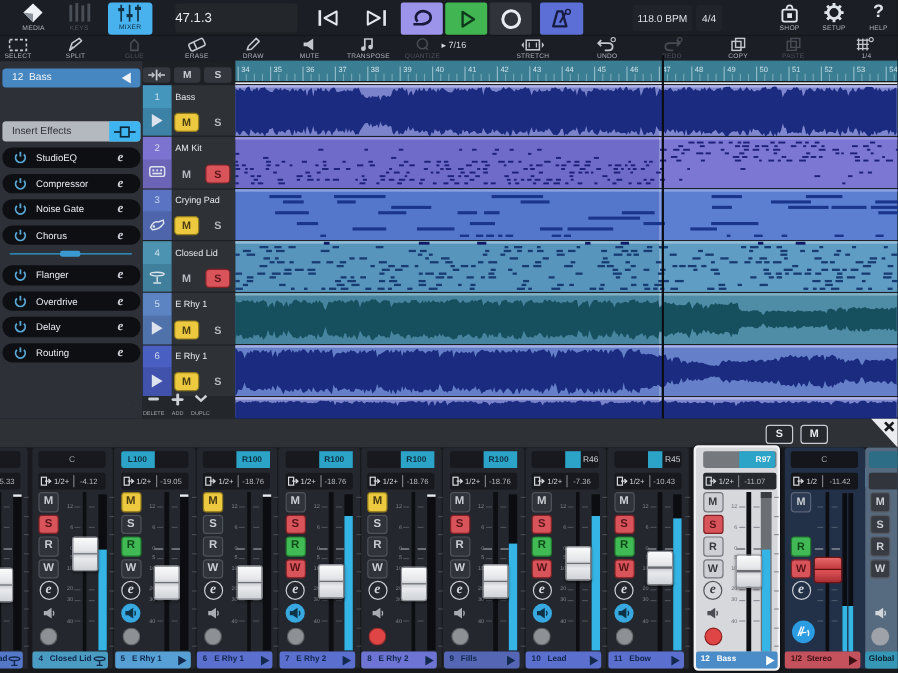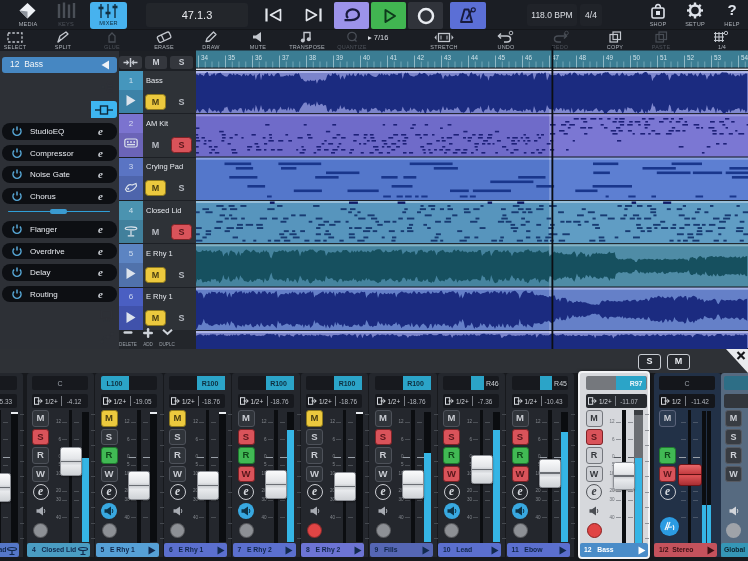--- a/index.html
+++ b/index.html
@@ -29,21 +29,21 @@
         <line x1="11" y1="0" x2="11" y2="14"></line>
         <line x1="18" y1="0" x2="18" y2="14"></line>
       </g>
       <g stroke="#123043" stroke-width="2.6">
         <line x1="1.5" y1="4" x2="6.5" y2="4"></line>
         <line x1="8.5" y1="9" x2="13.5" y2="9"></line>
         <line x1="15.5" y1="3" x2="20.5" y2="3"></line>
       </g>
     </svg>
     <div style="position:absolute;left:78.5px;top:19.5px;width:60px;text-align:center;font-size:5.6px;letter-spacing:.2px;color:#0d2a3c;white-space:nowrap;">MIXER</div>
-    <div style="position:absolute;left:146px;top:3px;width:102px;height:24px;background:#23262b;border-radius:3px;color:#e8eaee;font-size:11px;text-align:center;line-height:24px;">47.1.3</div>
+    <div style="position:absolute;left:146px;top:3px;width:102px;height:24px;background:#23262b;border-radius:3px;color:#e8eaee;font-size:11px;line-height:24px;">47.1.3</div>
     <svg width="24" height="16" style="left:263px;top:7px;">
       <line x1="3.5" y1="1.5" x2="3.5" y2="14.5" stroke="#e3e6ec" stroke-width="2.2"></line>
       <path d="M17.5 2.5 L7.5 8 L17.5 13.5 Z" fill="none" stroke="#e3e6ec" stroke-width="1.7" stroke-linejoin="round"></path>
     </svg>
     <svg width="24" height="16" style="left:300px;top:7px;">
       <line x1="20.5" y1="1.5" x2="20.5" y2="14.5" stroke="#e3e6ec" stroke-width="2.2"></line>
       <path d="M6.5 2.5 L16.5 8 L6.5 13.5 Z" fill="none" stroke="#e3e6ec" stroke-width="1.7" stroke-linejoin="round"></path>
     </svg>
     <div style="position:absolute;left:334px;top:2px;width:35px;height:27px;background:#9c93ea;border-radius:2px;"></div>
     <svg width="22" height="16" style="left:341px;top:7px;">
@@ -175,20 +175,21 @@
     <div style="position:absolute;left:2px;top:57px;width:115px;height:15.5px;background:#4687c2;border-radius:3px;color:#f2f5f8;font-size:8.5px;line-height:15.5px;"><span style="padding-left:8px;">12&nbsp;&nbsp;Bass</span></div>
     <svg width="12" height="10" style="left:99px;top:60px;">
       <path d="M10 0.5 L2.5 5 L10 9.5 Z" fill="#eef2f6"></path>
     </svg>
     <svg width="14" height="12" style="left:100px;top:81px;">
       <circle cx="3" cy="6" r="1.8" fill="#2e3137"></circle>
       <rect x="8" y="1" width="4" height="3.5" fill="none" stroke="#2e3137" stroke-width="1.1"></rect>
       <rect x="8" y="7.5" width="4" height="3.5" fill="none" stroke="#2e3137" stroke-width="1.1"></rect>
       <path d="M4.5 6 L7 6 M7 2.8 L8 2.8 M7 9.2 L8 9.2 M7 2.8 L7 9.2" stroke="#2e3137" stroke-width="1.1" fill="none"></path>
     </svg>
+    <div style="position:absolute;left:2px;top:100.5px;width:115px;height:17.5px;background:#b4b8bf;border-radius:3px;color:#2e3137;font-size:8.5px;line-height:17.5px;"><span style="padding-left:8px;">Insert Effects</span></div>
     <div style="position:absolute;left:91px;top:100.5px;width:26px;height:17.5px;background:#3eb5f0;border-radius:0 3px 3px 0;"></div>
     <svg width="18" height="10" style="left:95px;top:104.5px;">
       <rect x="5.5" y="1" width="7" height="8" fill="none" stroke="#0d2a3c" stroke-width="1.4"></rect>
       <line x1="0" y1="5" x2="5.5" y2="5" stroke="#0d2a3c" stroke-width="1.4"></line>
       <line x1="12.5" y1="5" x2="18" y2="5" stroke="#0d2a3c" stroke-width="1.4"></line>
     </svg>
     <div style="position:absolute;left:2px;top:123px;width:115px;height:16.5px;background:#0d0f13;border-radius:8px;"></div>
     <svg width="10" height="10" style="left:12px;top:126.2px;">
       <path d="M2.1 2.6 A4 4 0 1 0 7.9 2.6" fill="none" stroke="#58a9d8" stroke-width="1.5"></path>
       <line x1="5" y1="0.5" x2="5" y2="4.5" stroke="#58a9d8" stroke-width="1.5"></line>

